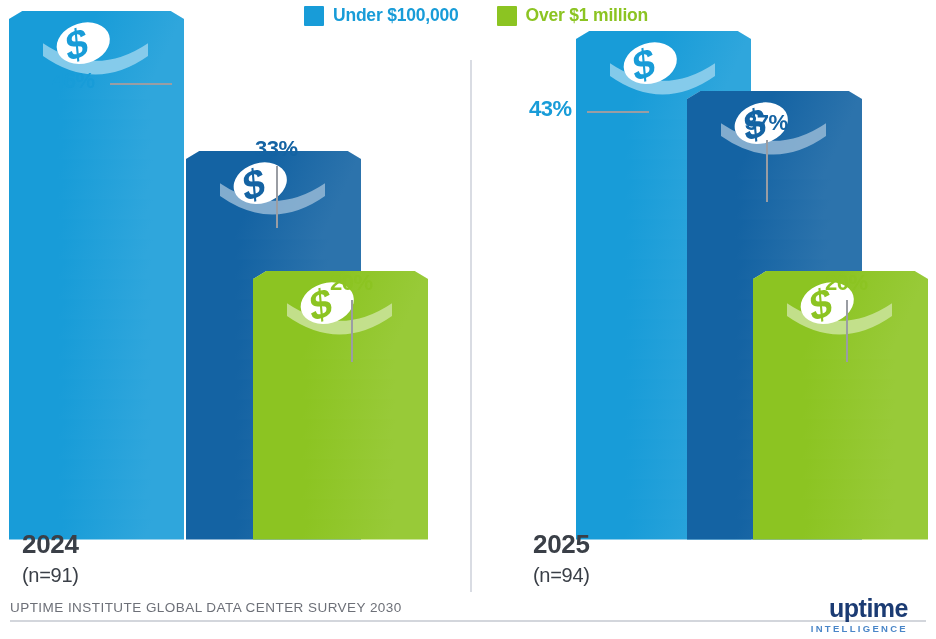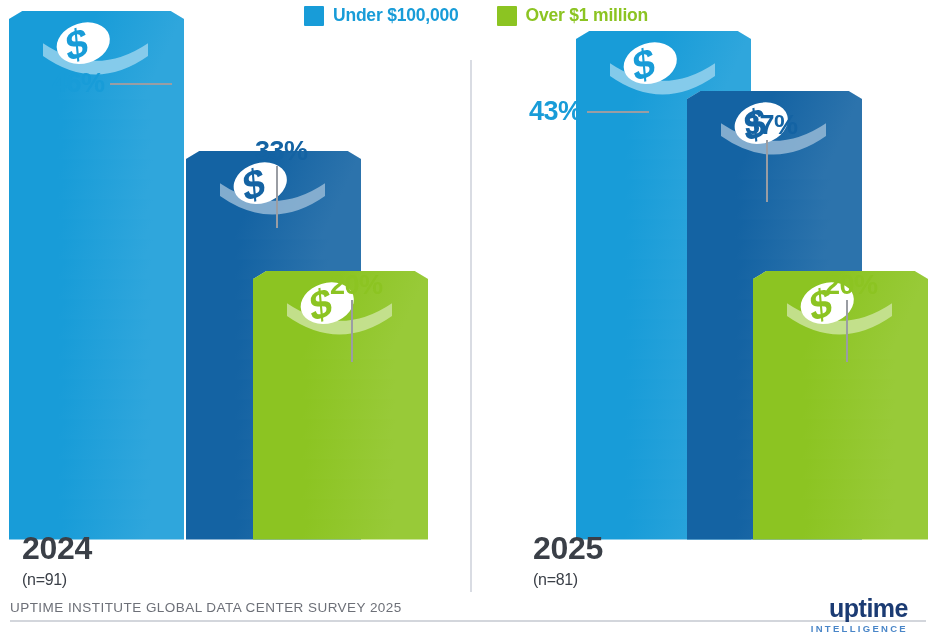--- a/index.html
+++ b/index.html
@@ -54,34 +54,34 @@
     letter-spacing:2.3px; display:block; margin-top:3px;padding-left:28px;
   }
 
   
   .stack{position:absolute;}
   .stack svg{display:block;}
 
   
   .callout{position:absolute;}
   .pct{
-    font-size:27px; font-weight:bold; letter-spacing:-0.5px;
+    font-size:22px; font-weight:bold; letter-spacing:-0.5px;
     line-height:1; white-space:nowrap;
   }
   .leader-h{position:absolute;height:2px;background:#9a9da3;}
   .leader-v{position:absolute;width:2px;background:#9a9da3;}
 
   
   .year{position:absolute;line-height:1.15;}
   .year-num{
-    font-size:32px;font-weight:bold;color:#3a3f47;
+    font-size:26px;font-weight:bold;color:#3a3f47;
     display:block;letter-spacing:-0.3px;
   }
   .year-n{
-    font-size:16px;color:#3a3f47;display:block;margin-top:4px;
+    font-size:20px;color:#3a3f47;display:block;margin-top:4px;
     letter-spacing:-0.3px;
   }
 </style>
 </head>
 <body>
 
 <div id="root">
 
   <div class="legend">
     <div class="legend-item">
@@ -718,23 +718,23 @@
     <span class="pct" style="color:#8cc422">20%</span>
     <span class="leader-v" style="left:21px;top:28px;height:62px;"></span>
   </div>
 
   <div class="year" style="left:22px;top:530px;">
     <span class="year-num">2024</span>
     <span class="year-n">(n=91)</span>
   </div>
   <div class="year" style="left:533px;top:530px;">
     <span class="year-num">2025</span>
-    <span class="year-n">(n=81)</span>
-  </div>
-
-  <div class="footer-src">UPTIME INSTITUTE GLOBAL DATA CENTER SURVEY 2025</div>
+    <span class="year-n">(n=94)</span>
+  </div>
+
+  <div class="footer-src">UPTIME INSTITUTE GLOBAL DATA CENTER SURVEY 2030</div>
   <div class="footer-rule"></div>
   <div class="logo">
     <span class="logo-main">uptime</span>
     <span class="logo-sub">INTELLIGENCE</span>
   </div>
 
 </div>
 
 </body></html>

